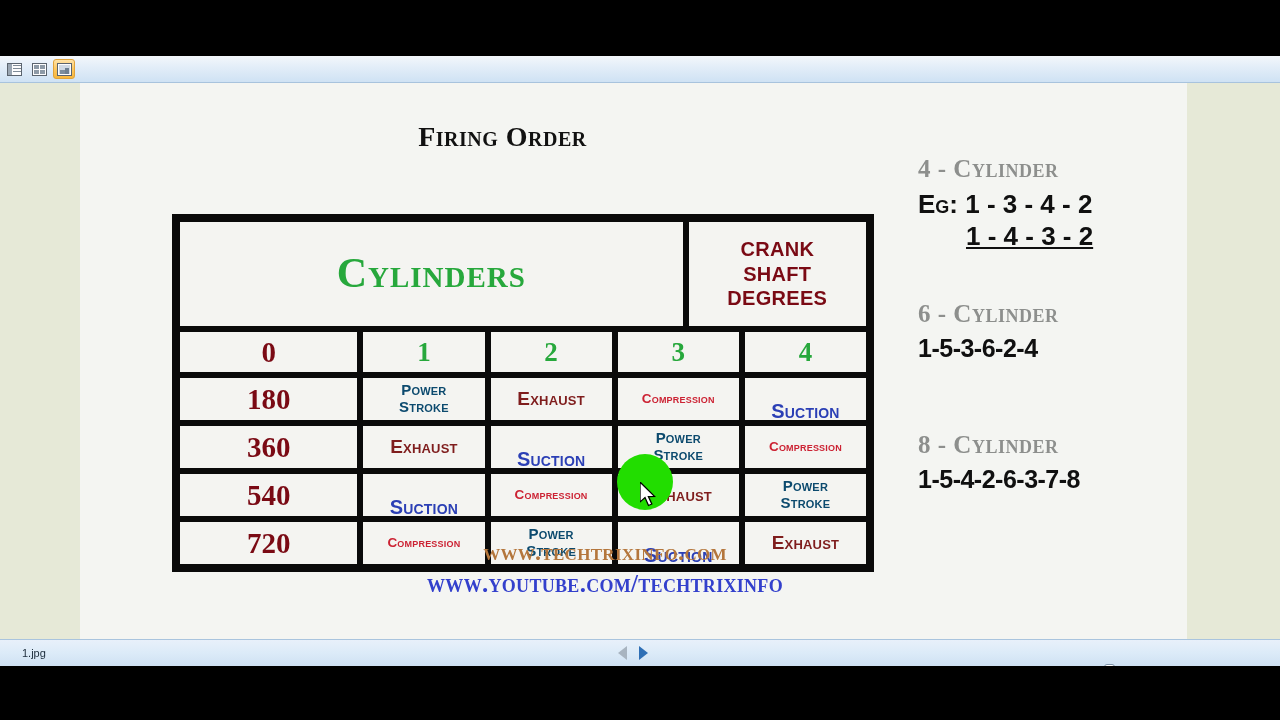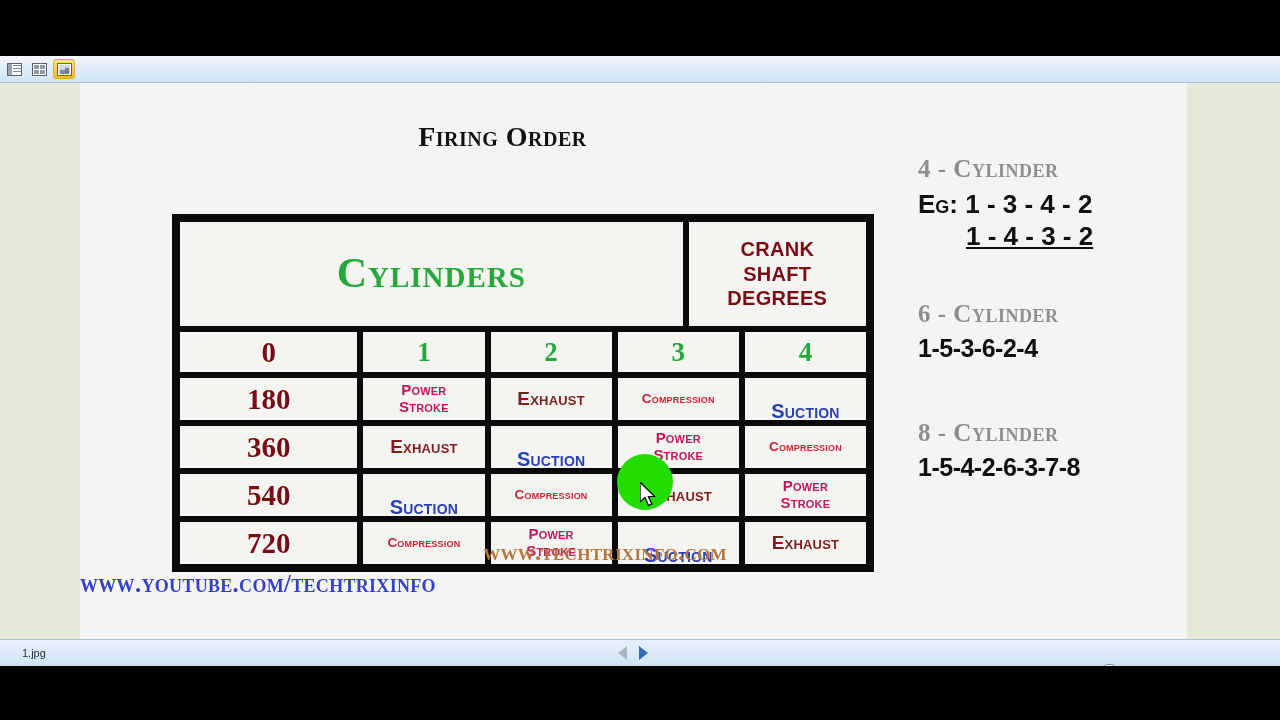--- a/index.html
+++ b/index.html
@@ -180,21 +180,21 @@
     color: #27a83c;
   }
 
   .stroke {
     font-family: "Liberation Sans", sans-serif;
     font-weight: bold;
     font-size: 14px;
     font-variant: small-caps;
     letter-spacing: 0.2px;
   }
-  .stroke.power       { color: #be185d; font-size: 15px; }
+  .stroke.power       { color: #0c4a6e; font-size: 15px; }
   .stroke.exhaust     { color: #7f1d1d; font-size: 19px; }
   .stroke.compression { color: #cc2233; font-size: 13.5px; }
   .stroke.suction     { color: #2b3fb5; font-size: 20px; margin-top: 25px; }
 
   
   .fo-side {
     position: absolute;
     left: 820px; top: 0;
     width: 305px; height: 556px;
   }
@@ -217,39 +217,40 @@
     letter-spacing: 0px;
     padding-left: 18px;
     margin-top: 6px;
     white-space: nowrap;
   }
   .side-line.indent { padding-left: 66px; margin-top: 1px; text-decoration: underline; }
   .side-line.tight { font-size: 25px; letter-spacing: -0.5px; }
 
   .b4 { top: 72px; }
   .b6 { top: 217px; }
-  .b8 { top: 336px; }
+  .b8 { top: 348px; }
 
   
   .url1 {
     position: absolute;
     left: 0; top: 456px;
     width: 1050px;
     text-align: center;
     font-family: "Liberation Serif", serif;
     font-weight: bold;
     font-size: 24px;
     color: #b4763c;
     font-variant: small-caps;
     letter-spacing: 0.3px;
   }
   .url2 {
     position: absolute;
     left: 0; top: 487px;
     width: 1050px;
+    text-align: center;
     font-family: "Liberation Serif", serif;
     font-weight: bold;
     font-size: 25px;
     color: #3340cc;
     font-variant: small-caps;
     letter-spacing: 0.3px;
   }
 
   
   .click-dot {

